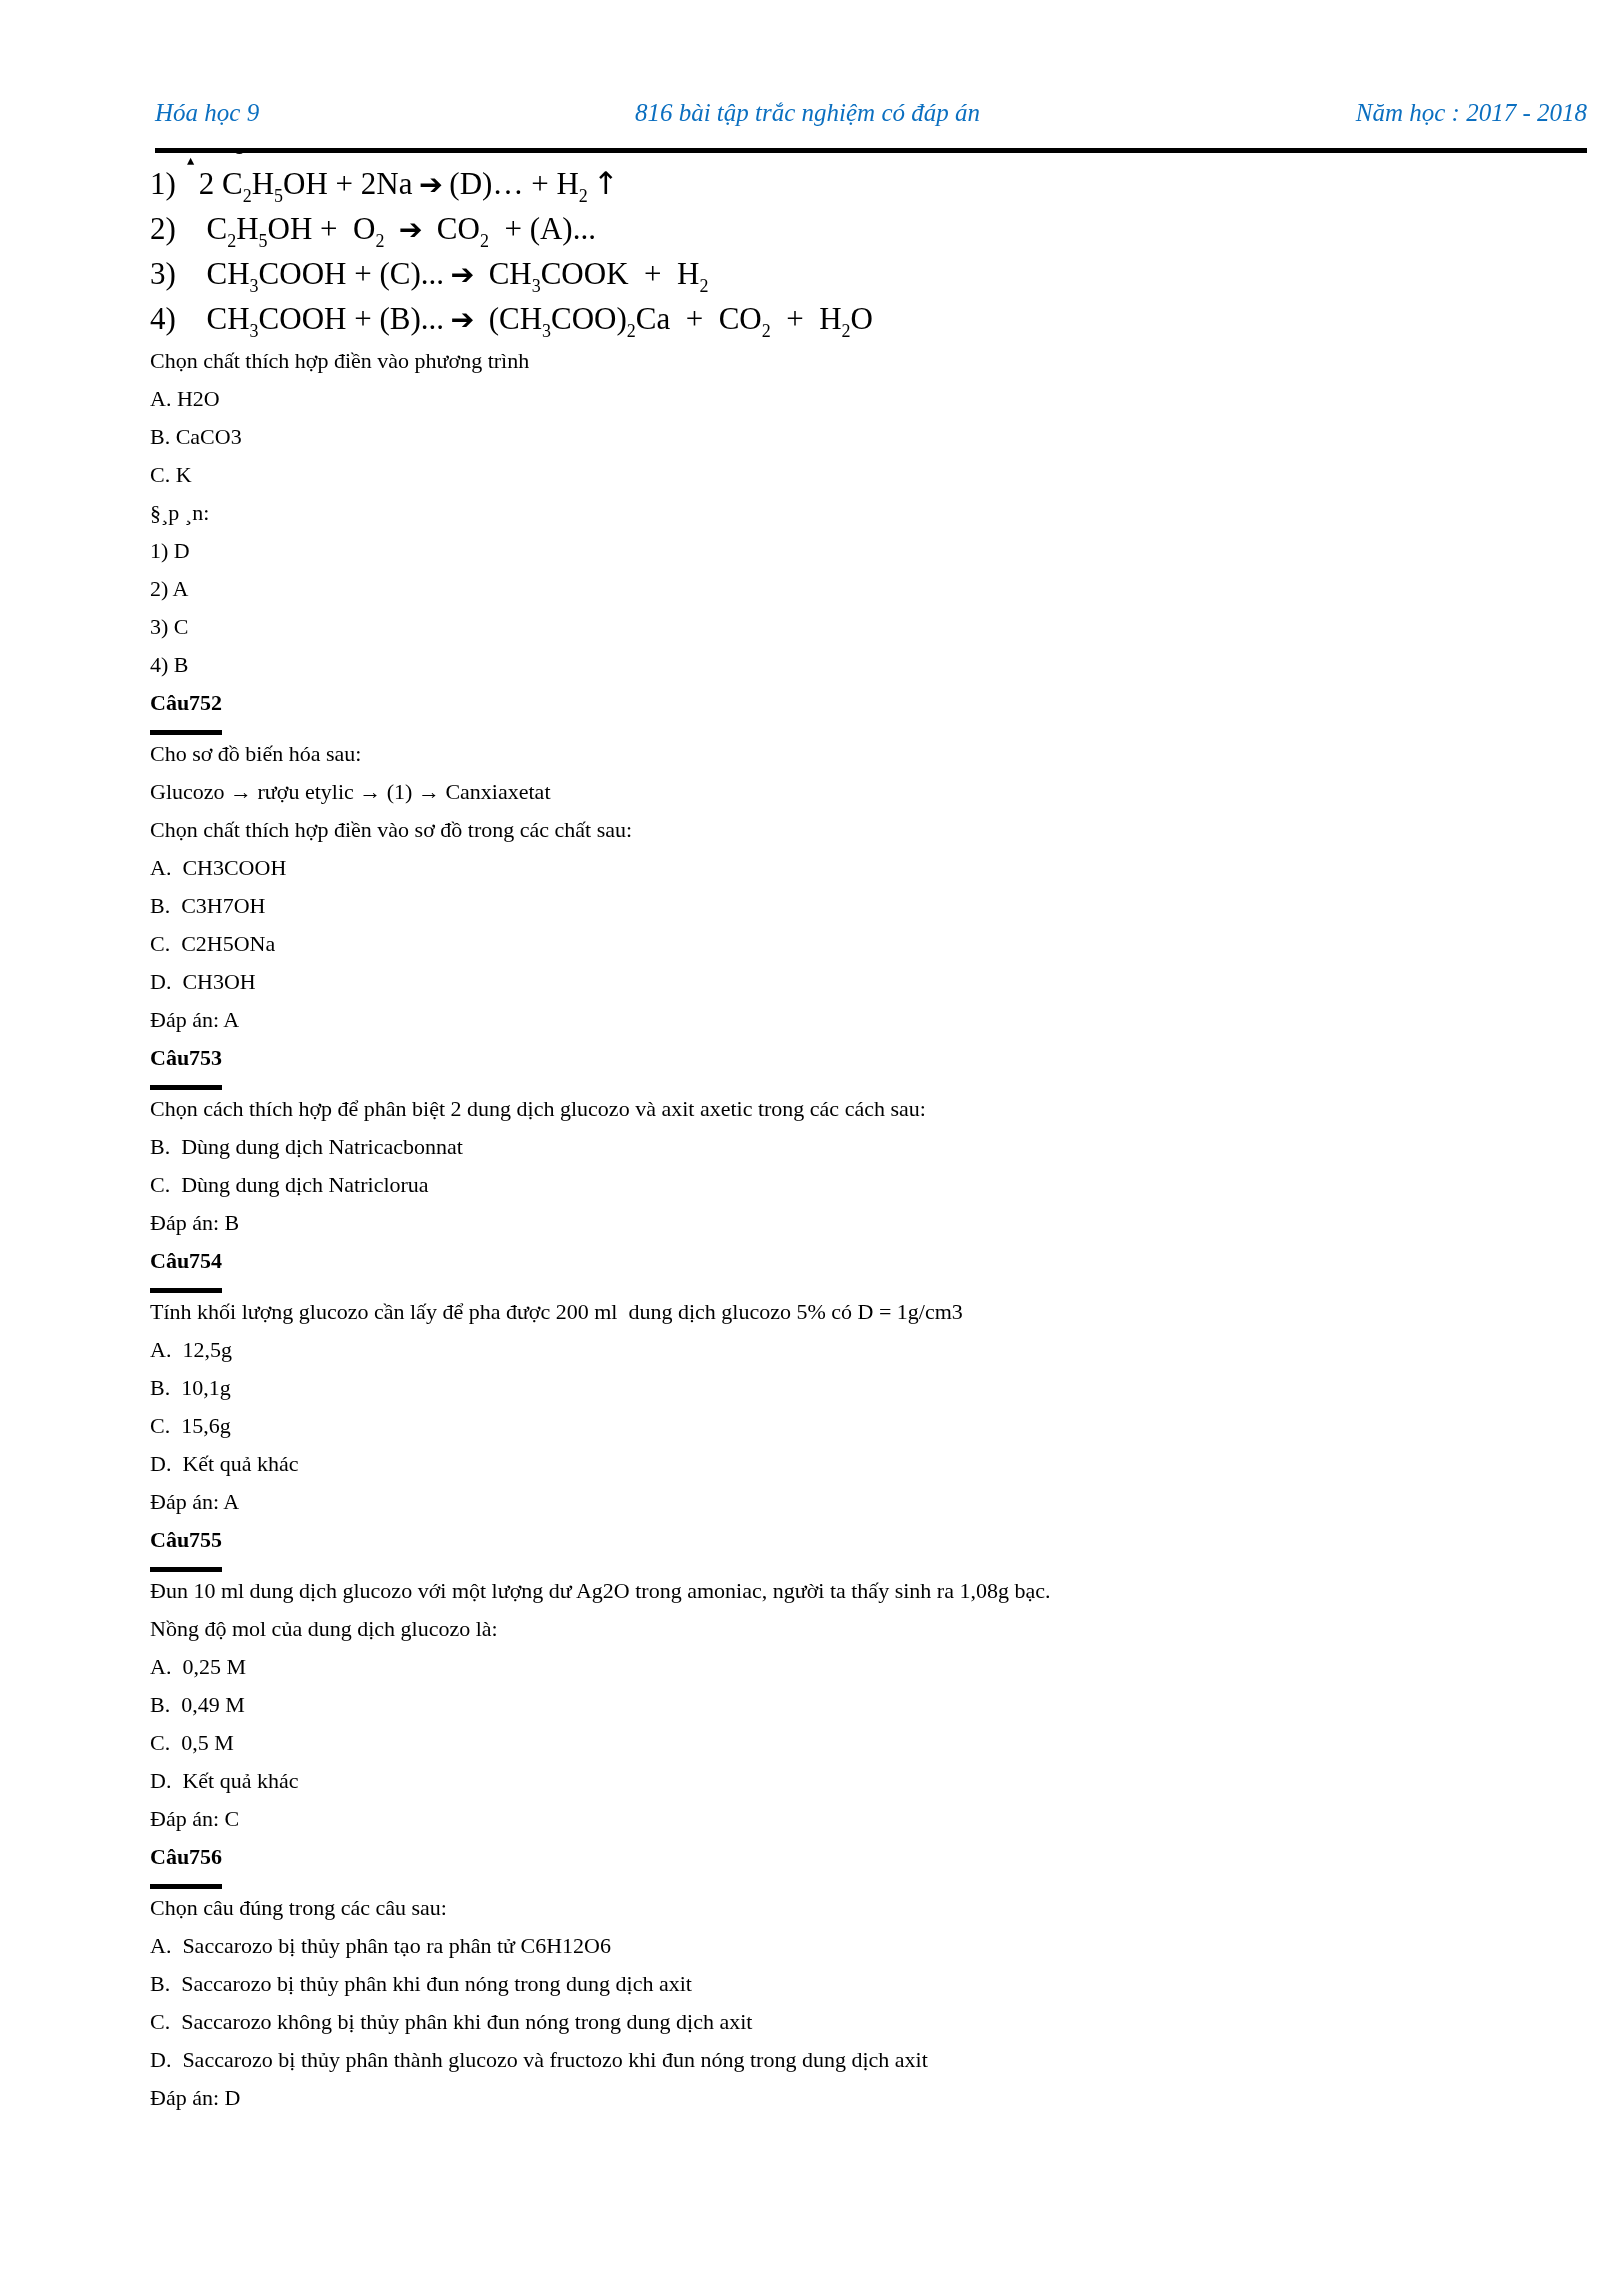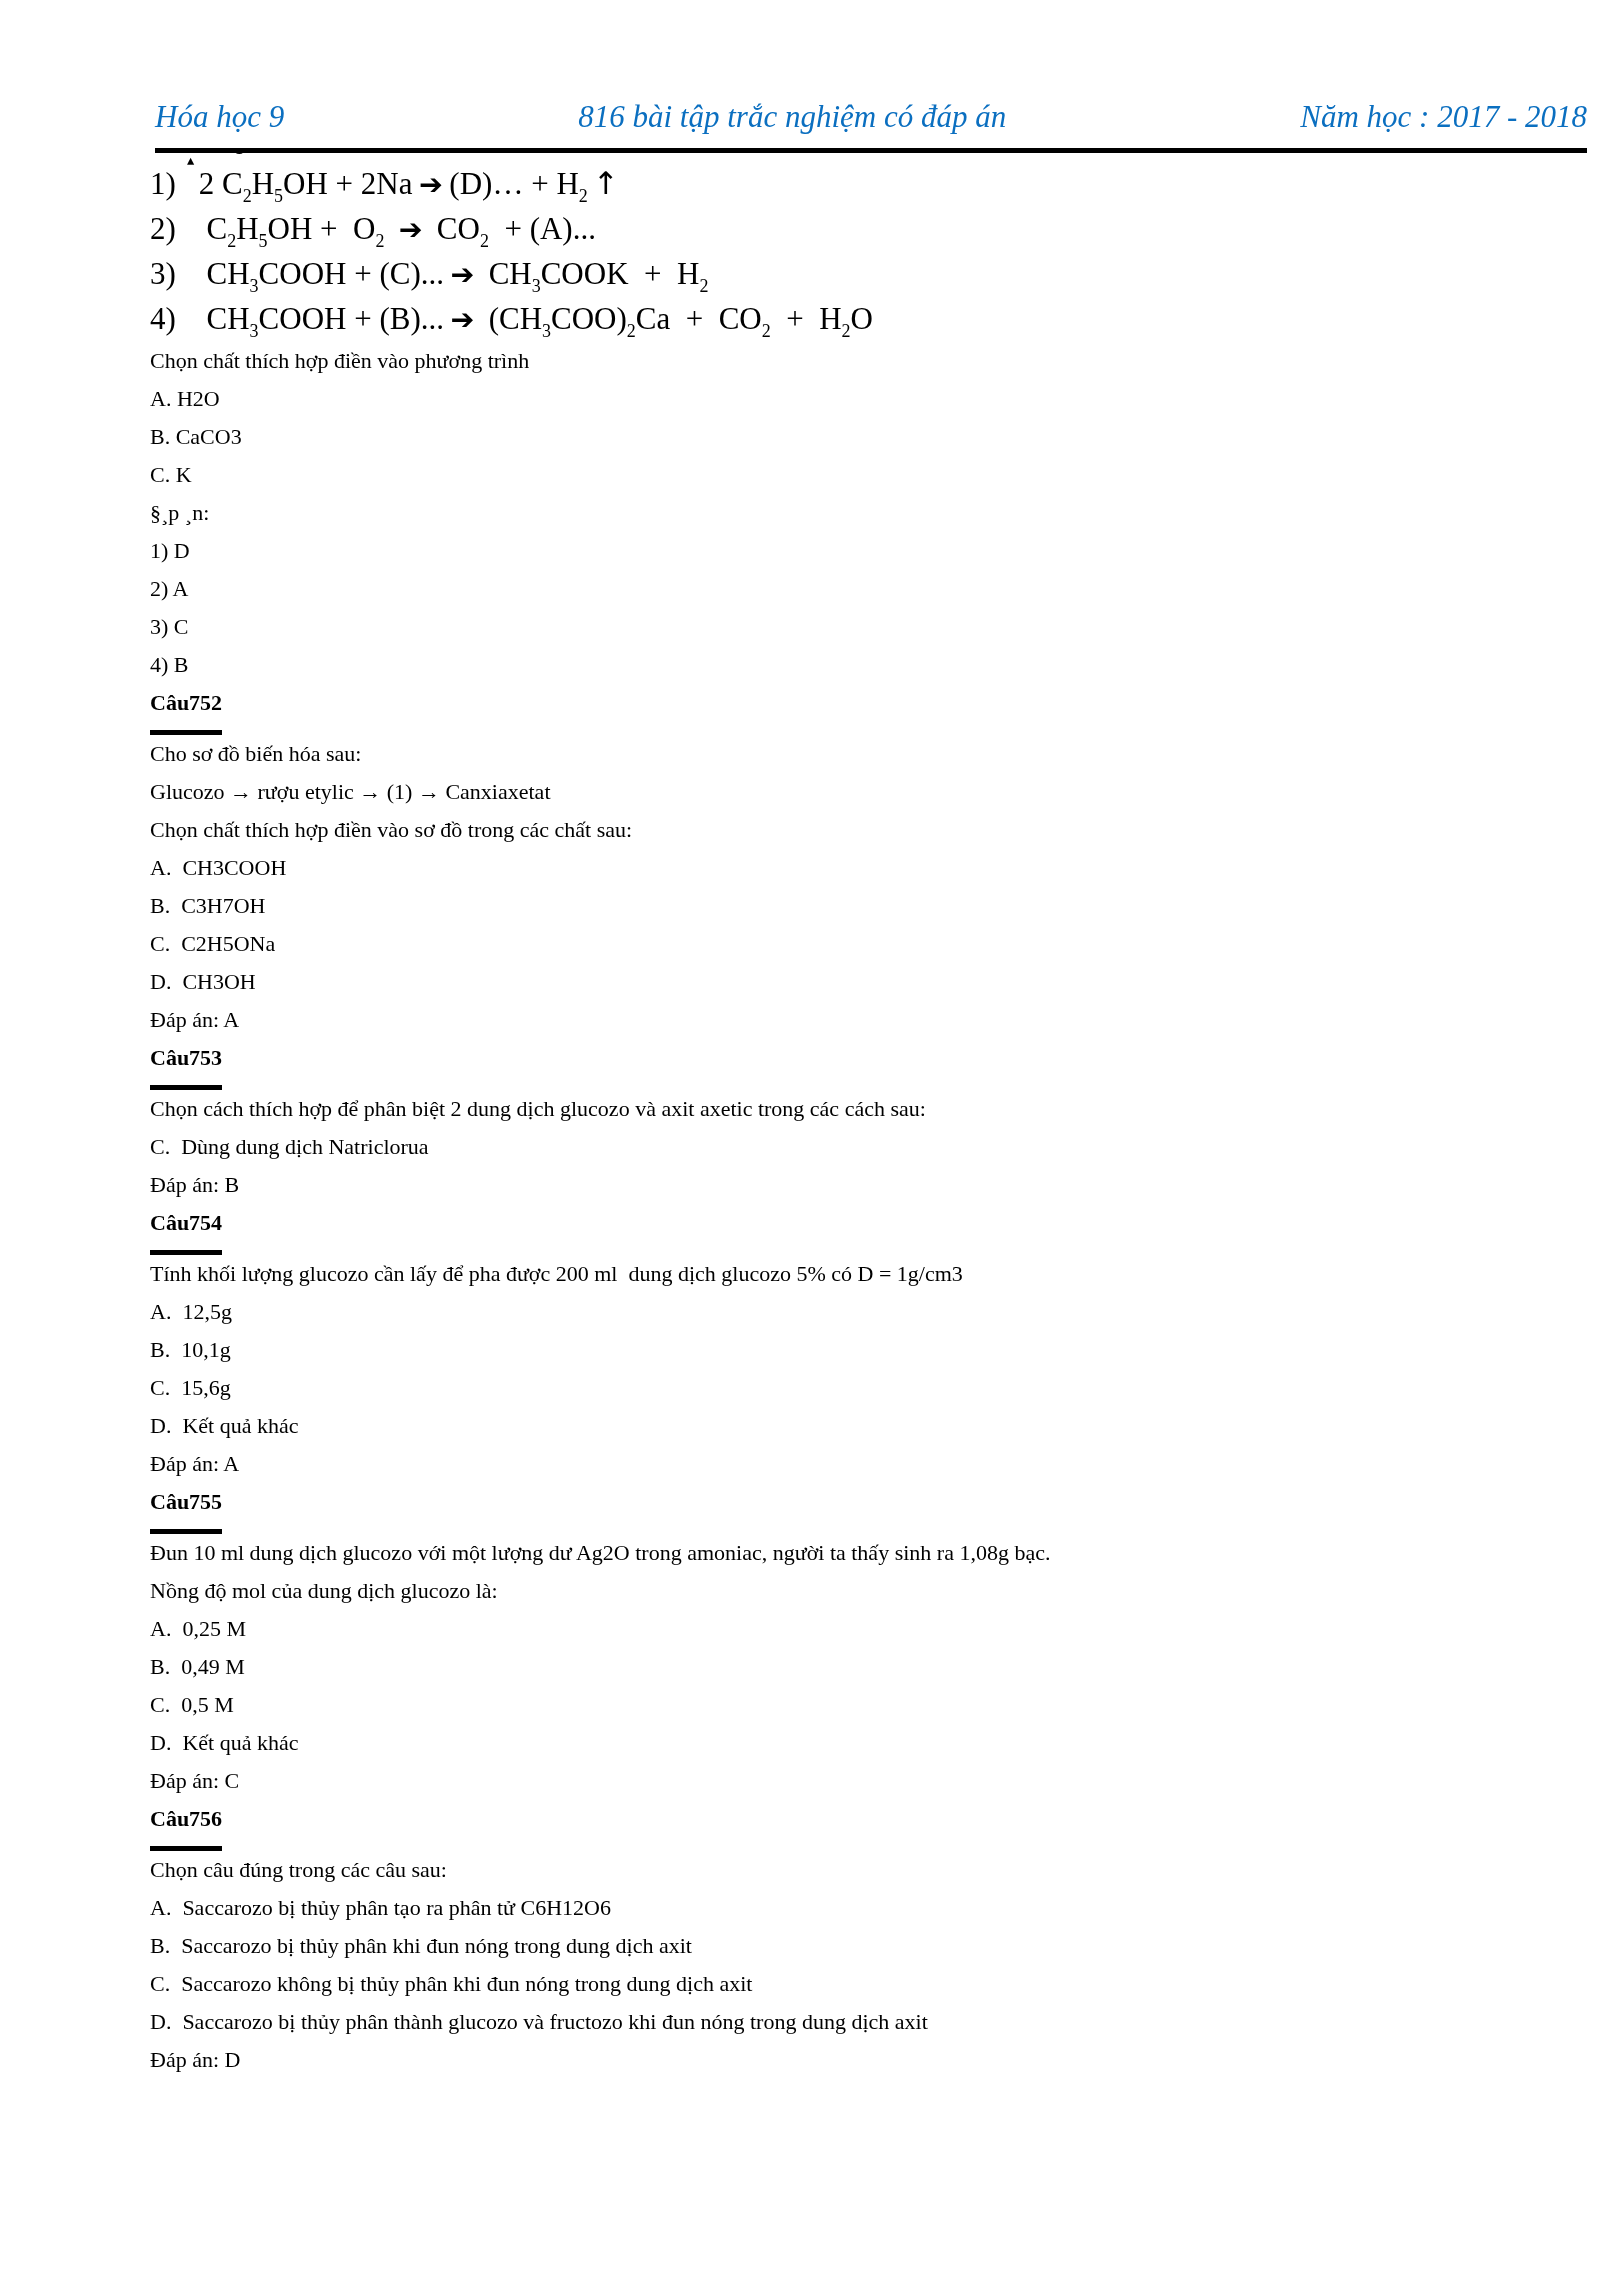--- a/index.html
+++ b/index.html
@@ -5,21 +5,21 @@
   html,body{margin:0;padding:0;}
   body{
     width:1624px;height:2295px;position:relative;background:#ffffff;
     font-family:"Liberation Serif","DejaVu Serif",serif;color:#000;
     overflow:hidden;
   }
   
   .header{
     position:absolute;left:155px;top:99px;width:1432px;
     display:flex;justify-content:space-between;align-items:baseline;
-    font-size:31px;font-style:italic;white-space:nowrap;
+    font-size:25px;font-style:italic;white-space:nowrap;
   }
   .header span{display:inline-block;}
   .header-rule{
     position:absolute;left:155px;top:148px;width:1432px;height:4.6px;background:#000;
   }
   
   .content{position:absolute;left:150px;top:161px;width:1437px;}
   .equations{font-size:31px;}
   .eq-line{line-height:45px;height:45px;white-space:pre;}
   .eq-num{display:inline-block;min-width:41px;}
@@ -74,20 +74,21 @@
       <div class="line plain">Cho sơ đồ biến hóa sau:</div>
       <div class="line plain">Glucozo → rượu etylic → (1) → Canxiaxetat</div>
       <div class="line plain">Chọn chất thích hợp điền vào sơ đồ trong các chất sau:</div>
       <div class="line option">A.  CH3COOH</div>
       <div class="line option">B.  C3H7OH</div>
       <div class="line option">C.  C2H5ONa</div>
       <div class="line option">D.  CH3OH</div>
       <div class="line answer">Đáp án: A</div>
       <div class="line cau"><span class="cau-text">Câu753</span></div>
       <div class="line plain">Chọn cách thích hợp để phân biệt 2 dung dịch glucozo và axit axetic trong các cách sau:</div>
+      <div class="line option">B.  Dùng dung dịch Natricacbonnat</div>
       <div class="line option">C.  Dùng dung dịch Natriclorua</div>
       <div class="line answer">Đáp án: B</div>
       <div class="line cau"><span class="cau-text">Câu754</span></div>
       <div class="line plain">Tính khối lượng glucozo cần lấy để pha được 200 ml  dung dịch glucozo 5% có D = 1g/cm3</div>
       <div class="line option">A.  12,5g</div>
       <div class="line option">B.  10,1g</div>
       <div class="line option">C.  15,6g</div>
       <div class="line option">D.  Kết quả khác</div>
       <div class="line answer">Đáp án: A</div>
       <div class="line cau"><span class="cau-text">Câu755</span></div>

